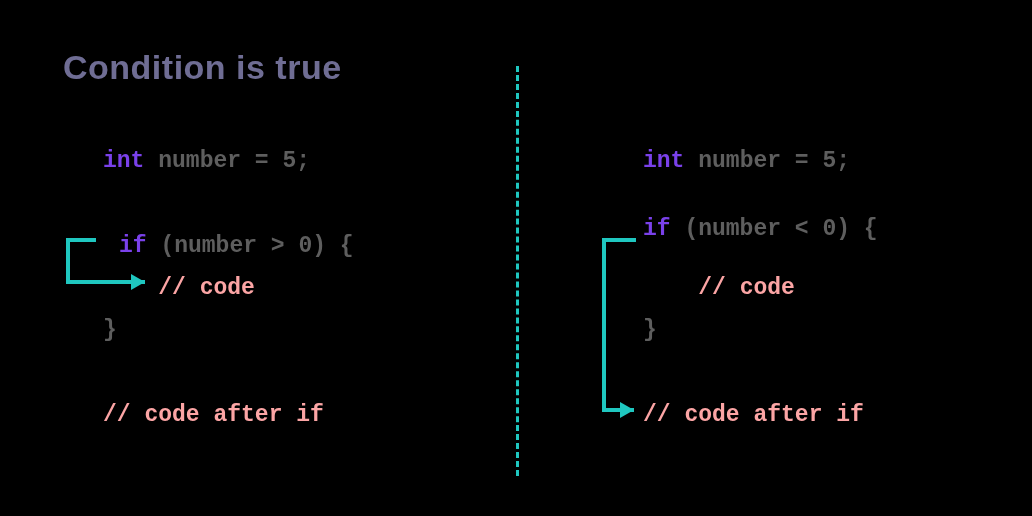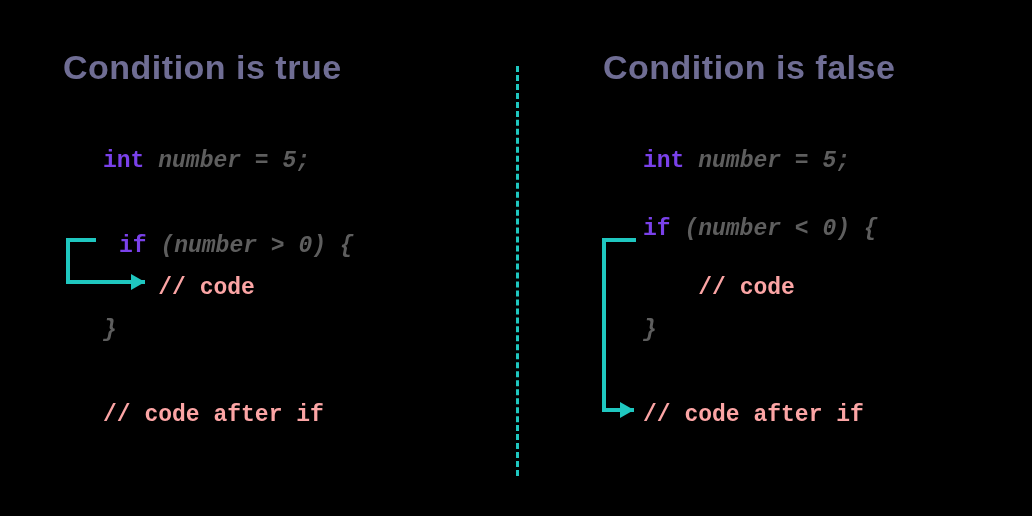--- a/index.html
+++ b/index.html
@@ -1,20 +1,20 @@
 <!DOCTYPE html>
 <html><head>
 <meta charset="utf-8">
 <style>
   html,body{margin:0;padding:0;background:#000;width:1032px;height:516px;overflow:hidden;font-family:Arial,Helvetica,sans-serif;}
   .stage{position:relative;width:1032px;height:516px;}
   .title{position:absolute;font-size:34px;font-weight:800;color:#6f6d94;letter-spacing:.5px;}
   .code{position:absolute;font-family:"Courier New",Consolas,monospace;font-size:23px;font-weight:bold;line-height:42px;white-space:pre;}
   .kw{color:#7a41ea;text-align:center;}
-  .ident{color:#5e5e5e;font-style:italic;}
+  .ident{color:#5e5e5e;}
   .comment{color:#fca5a5;}
   .divider{position:absolute;top:66px;left:516px;height:410px;border-left:3px dashed #1fc7c0;}
   .arrow-svg{position:absolute;pointer-events:none;}
 </style>
 </head>
 <body>
 
 <div class="stage">
 
   <div class="title" style="top:48px;left:63px;">Condition is true</div>
@@ -29,21 +29,20 @@
 
   <div class="code" style="top:394px;left:103px;"><span class="comment">// code after if</span></div>
 
   <svg class="arrow-svg" style="top:0;left:0;" width="516" height="516">
     <path d="M 96 240 L 68 240 L 68 282 L 145 282" stroke="#1fc7c0" stroke-width="4" fill="none"></path>
     <path d="M 145 282 L 131 274 L 131 290 Z" fill="#1fc7c0"></path>
   </svg>
 
   <div class="divider"></div>
 
-  <div class="title" style="top:48px;left:603px;">Condition is false</div>
 
   <div class="code" style="top:140px;left:643px;"><span class="kw">int</span><span class="ident"> number = 5;</span></div>
 
   <div class="code" style="top:208px;left:643px;"><span class="kw">if</span><span class="ident"> (number &lt; 0) {</span></div>
 
   <div class="code" style="top:267px;left:643px;"><span class="ident">    </span><span class="comment">// code</span></div>
 
   <div class="code" style="top:309px;left:643px;"><span class="ident">}</span></div>
 
   <div class="code" style="top:394px;left:643px;"><span class="comment">// code after if</span></div>

